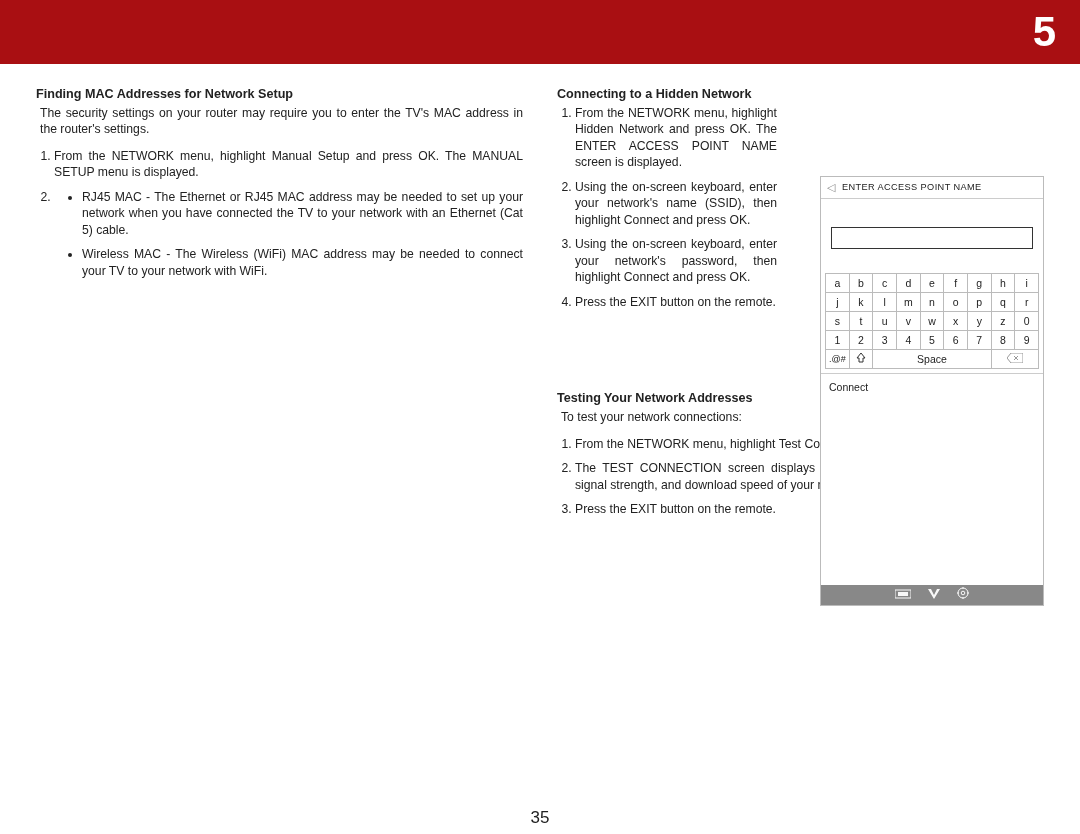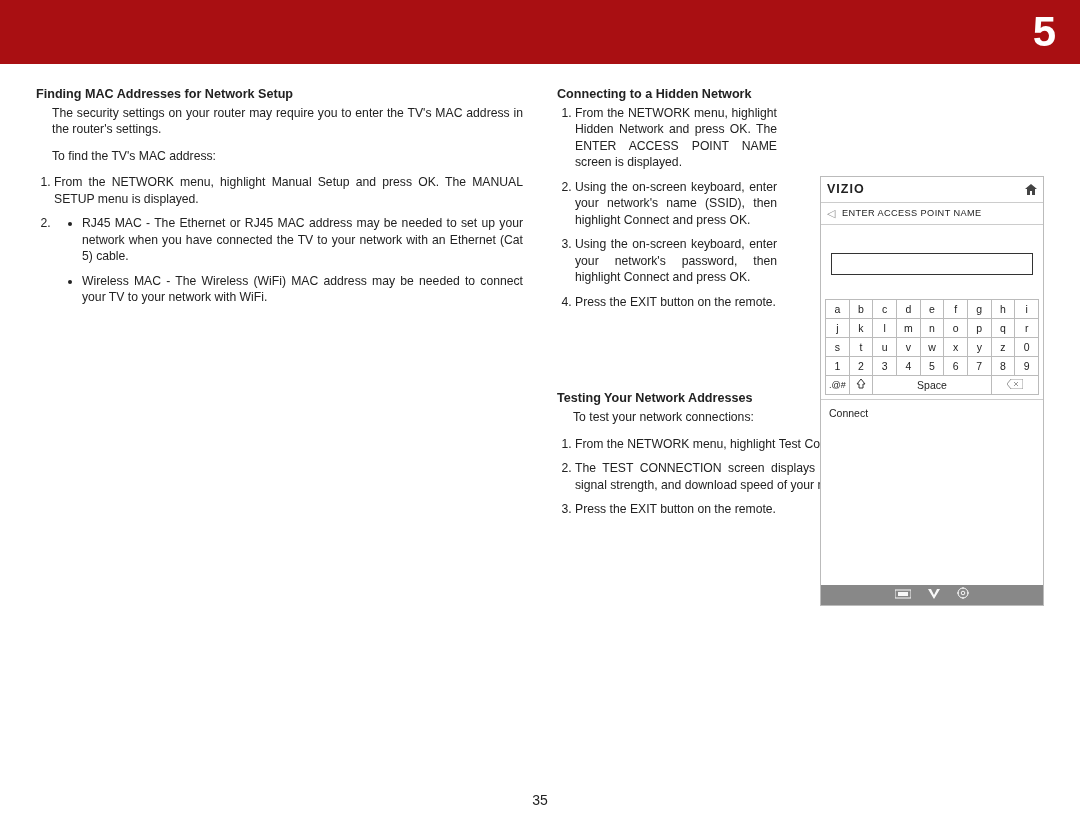--- a/index.html
+++ b/index.html
@@ -43,21 +43,21 @@
   .col {
     flex: 1;
     text-align: justify;
     text-justify: inter-word;
   }
   .section-title {
     font-weight: 700;
     margin: 0 0 2px 0;
     font-size: 12.6px;
   }
-  p { margin: 0 0 10px 16px; }
+  p { margin: 0 0 10px 4px; }
   ol { margin: 0 0 10px 0; padding-left: 18px; }
   ol li { margin-bottom: 8px; text-align: justify; }
   ul.bullets { list-style: disc; margin: 4px 0 10px 0; padding-left: 28px; }
   ul.bullets li { margin-bottom: 8px; text-align: justify; }
   b { font-weight: 400; }
   .col2 {
     position: relative;
   }
   .col2-text-narrow {
     width: 220px;
@@ -148,40 +148,39 @@
     display: flex;
     align-items: center;
     justify-content: center;
     gap: 16px;
   }
   .vzp-bottom-bar svg { opacity: 0.95; }
   .shift-icon { display:inline-block; }
   .backspace-icon { display:inline-block; }
   .page-number {
     position: absolute;
-    bottom: 24px;
+    bottom: 4px;
     left: 50%;
     transform: translateX(-50%);
-    font-size: 14px;
+    font-size: 17px;
   }
   .space-bottom { height: 70px; }
 </style>
 </head>
 <body>
 
 <div class="top-bar">
   <span class="chapter-num">5</span>
 </div>
 
 <div class="content">
 
   <div class="col">
     <p class="section-title">Finding MAC Addresses for Network Setup</p>
     <p>The security settings on your router may require you to enter the TV's MAC address in the router's settings.</p>
-    <p>To find the TV's MAC address:</p>
     <ol>
       <li>
         <span>From the NETWORK menu, highlight </span><b>Manual Setup</b><span> and press </span><b>OK</b><span>. The MANUAL SETUP menu is displayed.</span>
       </li>
       <li>
         <ul class="bullets">
           <li><b>RJ45 MAC</b><span> - The Ethernet or RJ45 MAC address may be needed to set up your network when you have connected the TV to your network with an Ethernet (Cat 5) cable.</span></li>
           <li><b>Wireless MAC</b><span> - The Wireless (WiFi) MAC address may be needed to connect your TV to your network with WiFi.</span></li>
         </ul>
       </li>
@@ -216,28 +215,20 @@
       <li>
         <span>From the NETWORK menu, highlight </span><b>Test Connection</b><span> and press </span><b>OK</b><span>.</span>
       </li>
       <li>The TEST CONNECTION screen displays the connection method, network name, signal strength, and download speed of your network connection.</li>
       <li>
         <span>Press the </span><b>EXIT</b><span> button on the remote.</span>
       </li>
     </ol>
 
     <div class="vizio-panel">
-      <div class="vzp-header">
-        <span class="vzp-brand">VIZIO</span>
-        <span class="vzp-home-icon">
-          <svg width="12" height="11" viewBox="0 0 12 11">
-              <path d="M6 0 L12 5 L10 5 L10 11 L7 11 L7 7 L5 7 L5 11 L2 11 L2 5 L0 5 Z" fill="#444"></path>
-            </svg>
-        </span>
-      </div>
       <div class="vzp-crumb">
         <span class="chev">◁</span>
         <span>ENTER ACCESS POINT NAME</span>
       </div>
       <div class="vzp-input-zone">
         <div class="vzp-input-box"></div>
       </div>
       <div class="vzp-keyboard-wrap">
         <table class="keyboard">
           <tbody>

